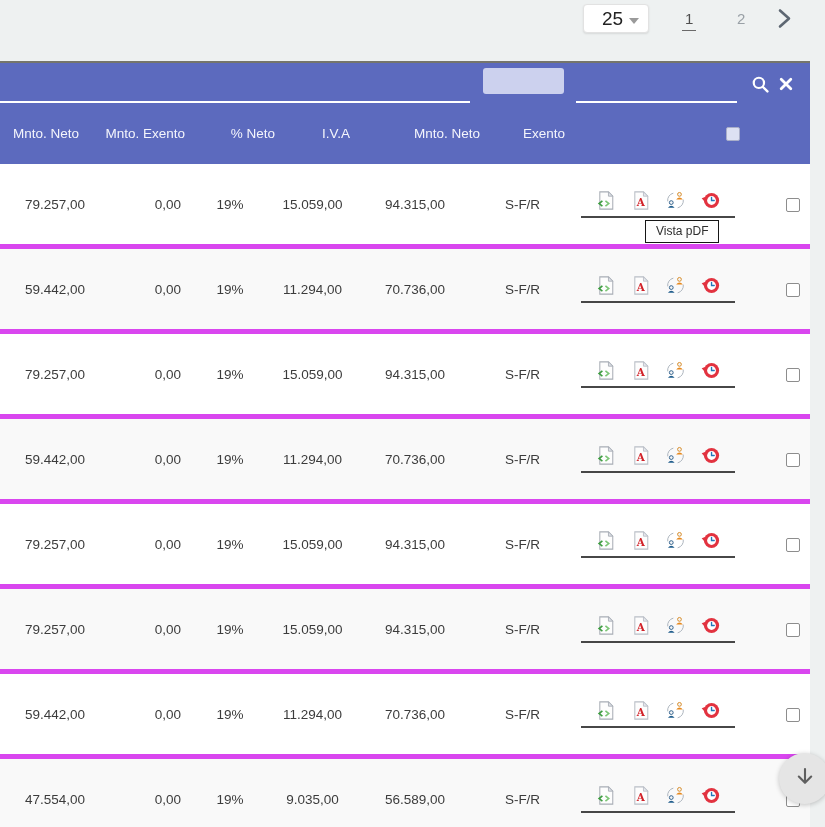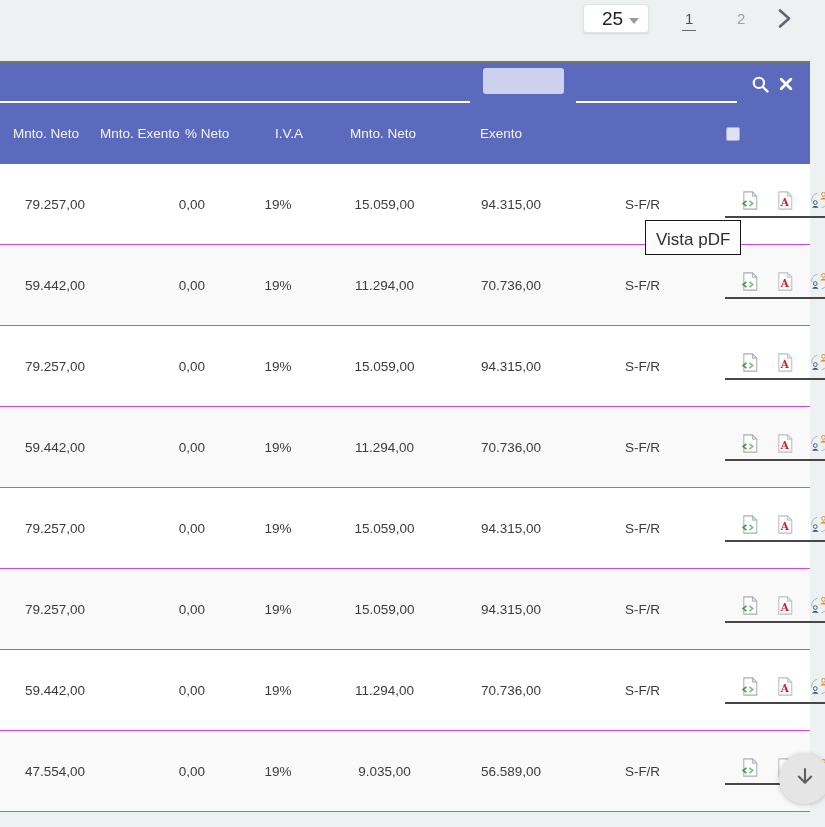--- a/index.html
+++ b/index.html
@@ -27,39 +27,39 @@
     border-top:2px solid #75756b;box-sizing:content-box;}
   .flt-line{position:absolute;top:38px;height:2px;background:#fff;cursor:text;}
   .flt-a{left:0;width:470px;}
   .flt-c{left:576px;width:161px;}
   .flt-estado{position:absolute;left:483px;top:5px;width:81px;height:26px;
     background:#ccd1ee;border:none;border-radius:3px;cursor:text;}
   .hd-search{position:absolute;left:751px;top:12px;cursor:pointer;line-height:0;}
   .hd-close{position:absolute;left:779px;top:14px;cursor:pointer;line-height:0;}
   .grid{display:grid;grid-template-columns:100px 85px 90px 75px 130px 85px 185px 60px;align-items:center;}
   .hrow{position:absolute;left:0;top:42px;width:810px;height:57px;}
-  .hcell{font-size:13.5px;color:#f4f5fc;text-align:left;}
+  .hcell{font-size:13.5px;color:#f4f5fc;text-align:right;}
   .hcell.c1{text-align:left;padding-left:13px;}
   
   .tbody{background:#fff;}
-  .trow{height:80px;border-bottom:1px solid #d946ef;background:#fff;gap:24px;}
+  .trow{height:80px;border-bottom:5px solid #d946ef;background:#fff;}
   .trow.alt{background:#f9f9f9;}
   .tcell{font-size:13.5px;color:#3c3c3c;text-align:center;}
   .tcell.c1{text-align:right;padding-right:15px;}
   .tcell.c2{text-align:right;padding-right:4px;}
   .tcell.c8{text-align:right;padding-right:10px;}
   .opts{display:inline-flex;gap:16px;justify-content:center;
     padding:0 15px 6px;border-bottom:2px solid #474747;}
   .icon-btn{width:19px;height:19px;cursor:pointer;line-height:0;display:inline-block;}
   input.cb{appearance:none;-webkit-appearance:none;width:14px;height:14px;margin:0;
     border:1.5px solid #8d8d8d;border-radius:2px;background:#fff;cursor:pointer;vertical-align:middle;}
   input.cb.head{background:#dde1f3;border-color:#a9aec9;}
   
   .tooltip{position:absolute;left:645px;top:220px;background:#fdfdfd;
-    border:1px solid #151515;padding:9px 10px 4px;font-size:17px;color:#2e2e2e;z-index:6;}
+    border:1px solid #151515;padding:3px 10px 4px;font-size:12px;color:#2e2e2e;z-index:6;}
   
   .fab{position:absolute;left:779px;top:753px;width:51px;height:51px;border-radius:50%;
     background:#e5e5e5;box-shadow:0 1px 5px rgba(0,0,0,.22);
     display:flex;align-items:center;justify-content:center;cursor:pointer;z-index:5;}
 </style>
 </head>
 <body>
 
 <div class="screen">
 

